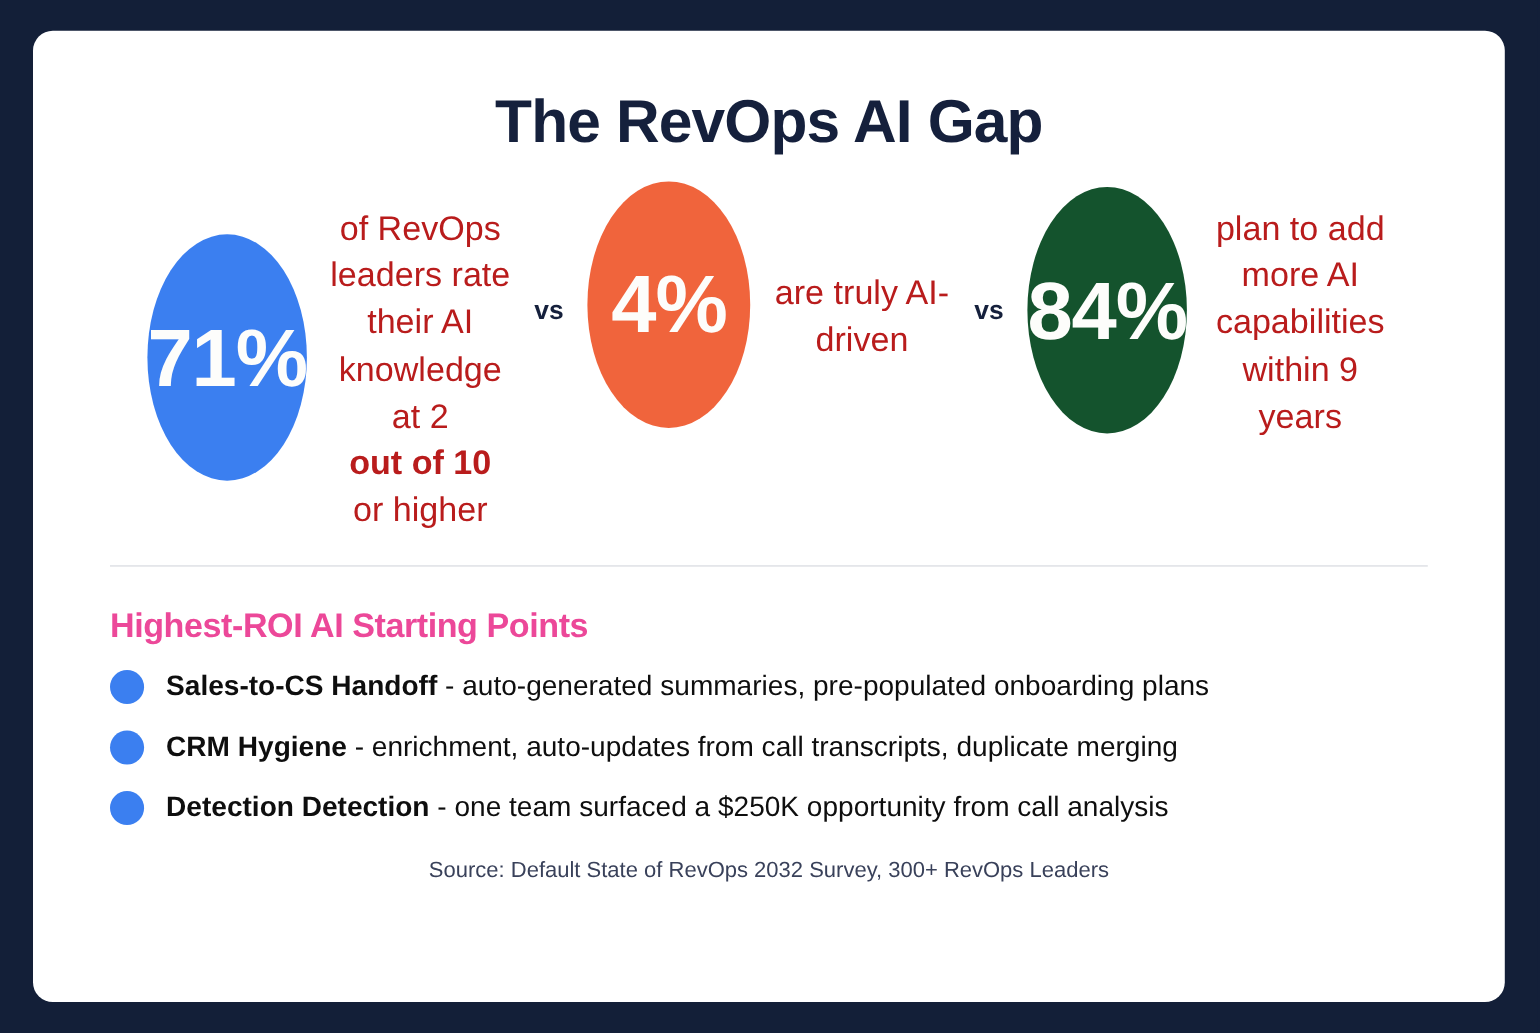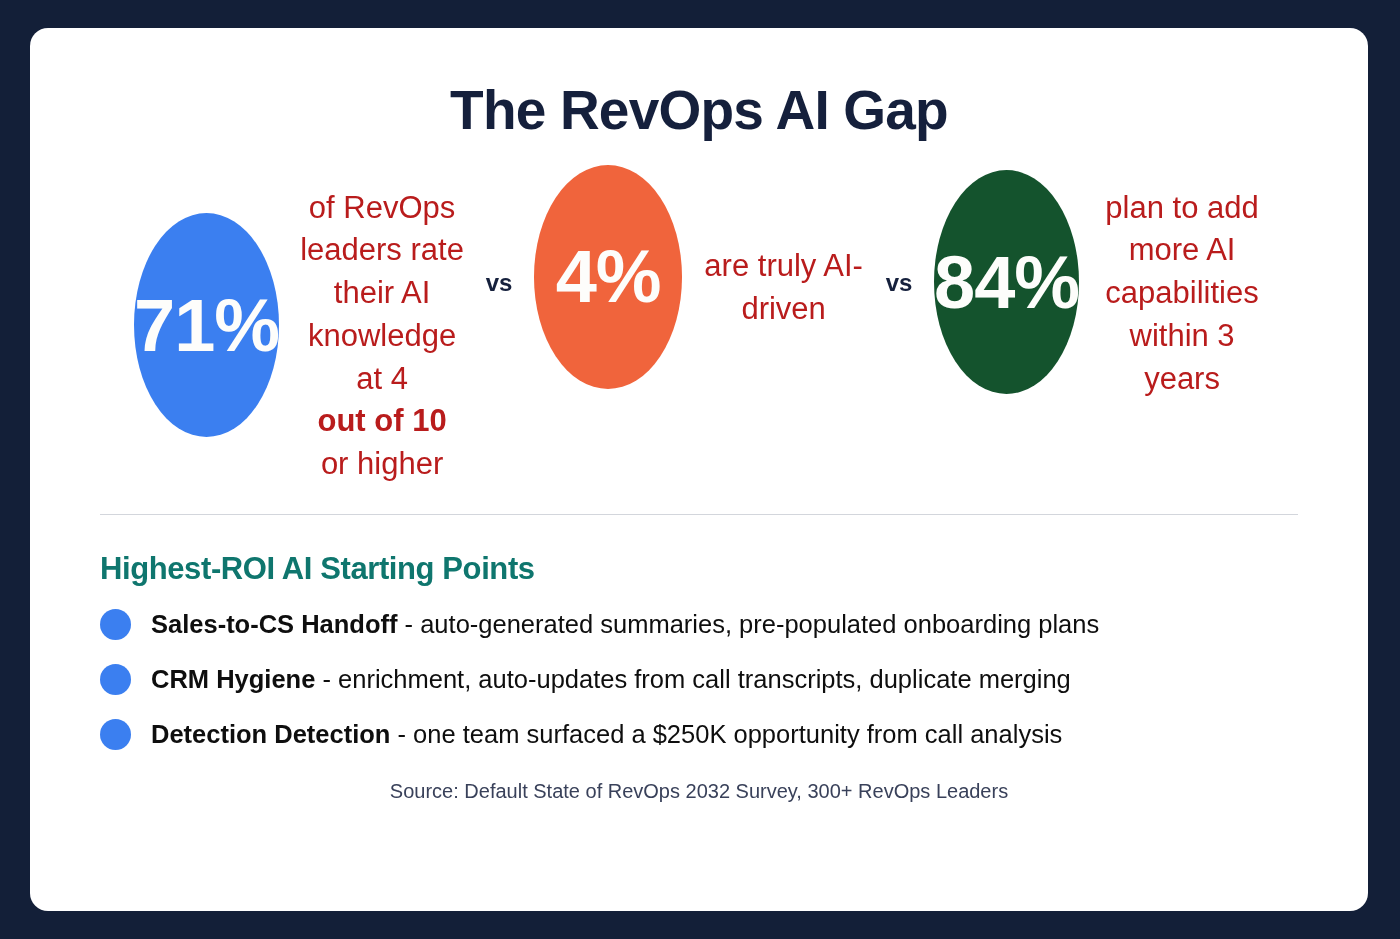--- a/index.html
+++ b/index.html
@@ -93,21 +93,21 @@
   .divider {
     height:1px;
     background:#D3D6DC;
     margin:28px 0 0 0;
   }
 
   
   .section-heading {
     font-size:31px;
     font-weight:bold;
-    color:#0f766e;
+    color:#ec4899;
     letter-spacing:-0.4px;
     margin-top:36px;
   }
 
   .bullets { margin-top:22px; }
 
   .bullet-row {
     display:flex;
     align-items:center;
     margin-bottom:24px;
@@ -146,21 +146,21 @@
     <div class="title">The RevOps AI Gap</div>
 
     <div class="stats-row">
 
       <div class="stat-col">
         <div class="circle" style="background: rgb(59, 127, 240);">
           <span>71%</span>
         </div>
         <div class="stat-caption">
           <div>of RevOps leaders rate</div>
-          <div>their AI knowledge at 4</div>
+          <div>their AI knowledge at 2</div>
           <div><b>out of 10</b><span> or higher</span></div>
         </div>
       </div>
 
       <div class="vs">vs</div>
 
       <div class="stat-col">
         <div class="circle" style="background: rgb(240, 100, 60);">
           <span>4%</span>
         </div>
@@ -170,21 +170,21 @@
       </div>
 
       <div class="vs">vs</div>
 
       <div class="stat-col">
         <div class="circle" style="background: #14532d;">
           <span>84%</span>
         </div>
         <div class="stat-caption">
           <div>plan to add more AI</div>
-          <div>capabilities within 3 years</div>
+          <div>capabilities within 9 years</div>
         </div>
       </div>
 
     </div>
 
     <div class="divider" style="background: rgb(211, 214, 220);"></div>
 
     <div class="section-heading">Highest-ROI AI Starting Points</div>
 
     <div class="bullets">

